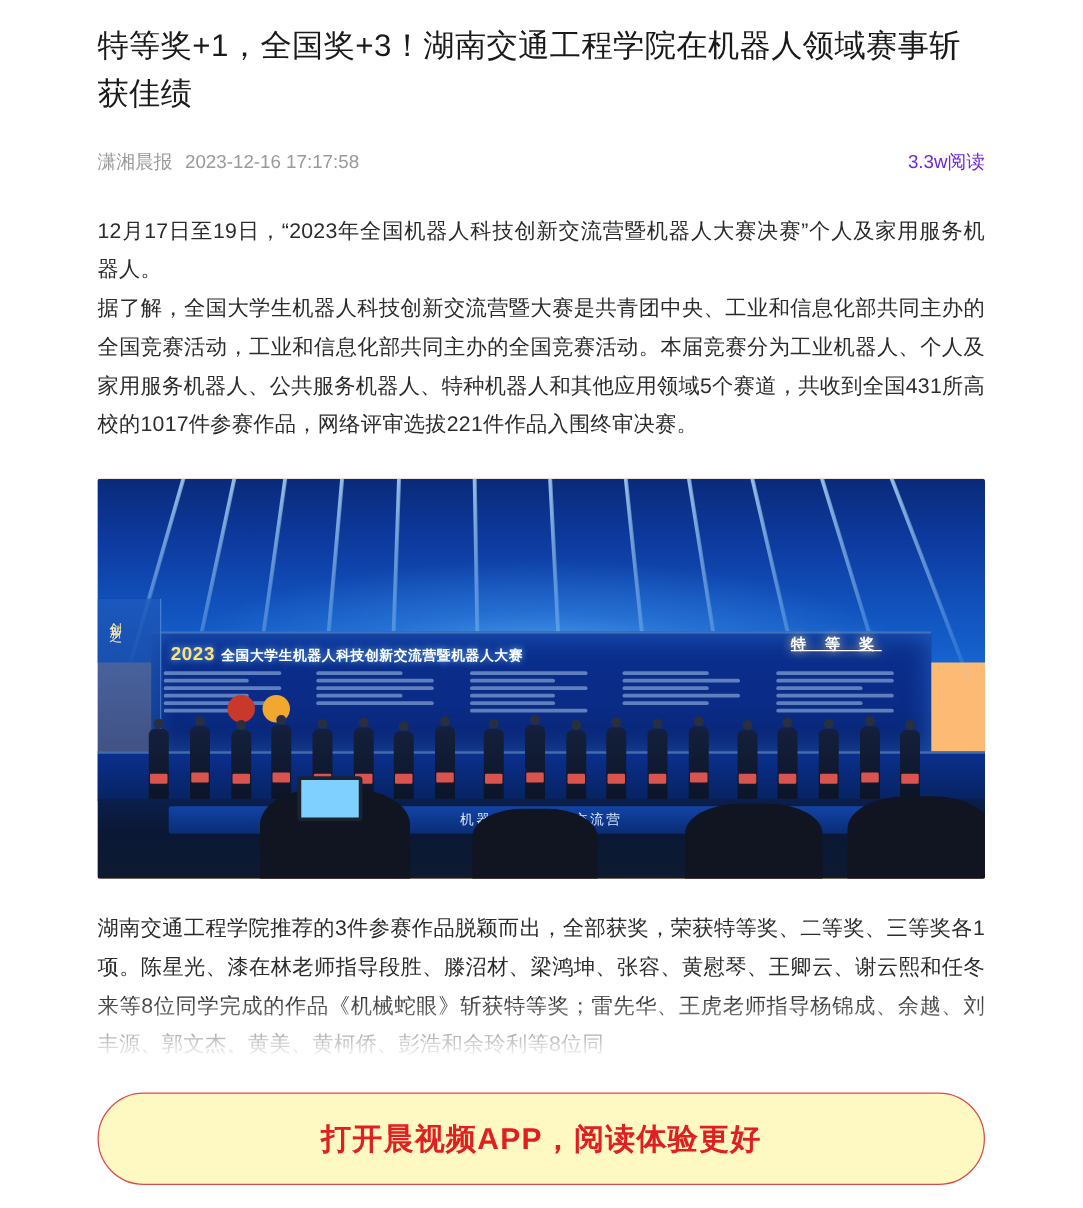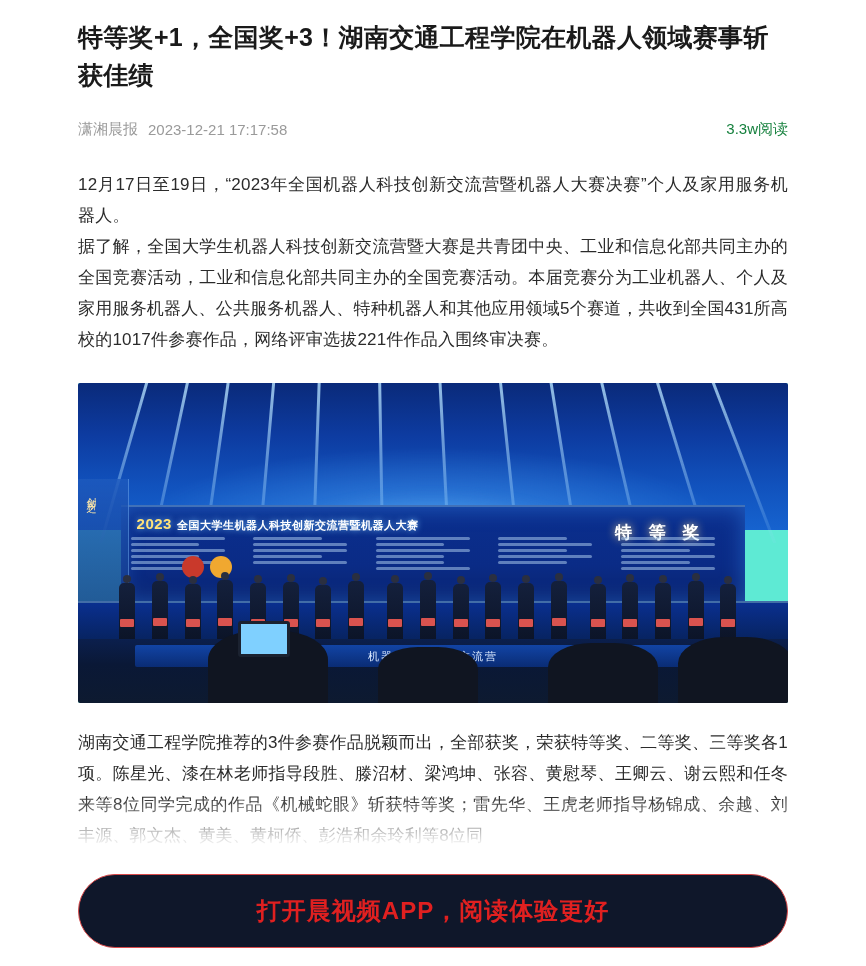--- a/index.html
+++ b/index.html
@@ -15,21 +15,21 @@
     color: #222222;
     overflow: hidden;
   }
   .article {
     padding: 18px 78px 0 78px;
     box-sizing: border-box;
   }
   .headline {
     font-size: 25px;
     line-height: 38px;
-    font-weight: bold;
+    font-weight: normal;
     color: #1a1a1a;
     letter-spacing: 0.3px;
     margin: 0 0 26px 0;
   }
   .meta-row {
     display: flex;
     align-items: center;
     justify-content: space-between;
     margin-bottom: 30px;
     gap: 27px;
@@ -38,40 +38,40 @@
     display: flex;
     align-items: center;
     gap: 10px;
     font-size: 15px;
     color: #9a9a9a;
   }
   .meta-source { color: #9a9a9a; }
   .meta-time { color: #9a9a9a; }
   .meta-right {
     font-size: 15px;
-    color: #15803d;
+    color: #6d28d9;
   }
   .body-text {
     font-size: 17px;
     line-height: 31px;
     color: #2b2b2b;
     letter-spacing: 0.2px;
   }
   .body-text p {
     margin: 0;
     text-align: justify;
   }
   .figure {
     margin: 28px 0 24px 0;
     width: 710px;
     height: 320px;
     position: relative;
     overflow: hidden;
     border-radius: 2px;
-    background: #5eead4;
+    background: #fdba74;
   }
   
   .ph-sky {
     position: absolute; left: 0; top: 0; right: 0; height: 46%;
     background:
       radial-gradient(ellipse 60% 80% at 50% 100%, rgba(90,180,255,0.55), rgba(12,40,110,0) 70%),
       linear-gradient(180deg, #0a2a7a 0%, #0d3ba0 35%, #1152bd 70%, #1663cf 100%);
   }
   .ph-beams { position: absolute; left:0; top:0; right:0; height: 50%; overflow: hidden;}
   .ph-beam {
@@ -99,25 +99,26 @@
   }
   .ph-screen-title {
     position: absolute; left: 16px; top: 8px;
     font-size: 11px; font-weight: bold; color: #ffffff;
     letter-spacing: 0.5px;
     text-shadow: 0 0 6px rgba(120,200,255,0.9);
     white-space: nowrap;
   }
   .ph-screen-title .yr { color:#ffe27a; font-size: 15px; margin-right:5px;}
   .ph-award {
-    position: absolute; right: 40px; top: 14px;
-    font-size: 17px; font-weight: bold; color: #ffffff;
+    position: absolute; right: 40px; top: 0;
+    font-size: 12px; font-weight: bold; color: #ffffff;
     letter-spacing: 6px;
     text-shadow: 0 0 8px rgba(255,230,150,0.9);
     white-space: nowrap;
+    text-decoration: underline;
   }
   .ph-cols { position:absolute; left: 10px; top: 30px; right: 10px; bottom: 4px; display:flex; gap:8px;}
   .ph-col { flex: 1; display:flex; flex-direction:column; gap:3px; }
   .ph-line { height: 3px; background: rgba(200,230,255,0.45); border-radius: 2px;}
   .ph-line.s { width: 60%; }
   .ph-line.m { width: 82%; }
   .ph-stage {
     position: absolute; left: 0; right: 0; top: 68%; height: 12%;
     background: linear-gradient(180deg, #0a2f8f, #07235f);
     border-top: 2px solid rgba(140,200,255,0.45);
@@ -180,21 +181,21 @@
     position: absolute;
     left: 78px;
     right: 78px;
     bottom: 18px;
     height: 74px;
     border: 1.5px solid #d94a4a;
     border-radius: 40px;
     display: flex;
     align-items: center;
     justify-content: center;
-    background: #0f172a;
+    background: #fef9c3;
     box-sizing: border-box;
   }
   .app-banner-text {
     color: #e02020;
     font-size: 24px;
     font-weight: bold;
     letter-spacing: 1px;
   }
   .fade-mask {
     position: absolute;
@@ -208,21 +209,21 @@
 </head>
 <body>
 
 <div class="article">
 
   <h1 class="headline">特等奖+1，全国奖+3！湖南交通工程学院在机器人领域赛事斩获佳绩</h1>
 
   <div class="meta-row">
     <div class="meta-left">
       <span class="meta-source">潇湘晨报</span>
-      <span class="meta-time">2023-12-21 17:17:58</span>
+      <span class="meta-time">2023-12-16 17:17:58</span>
     </div>
     <div class="meta-right">3.3w阅读</div>
   </div>
 
   <div class="body-text">
     <p>12月17日至19日，“2023年全国机器人科技创新交流营暨机器人大赛决赛”个人及家用服务机器人。</p>
     <p>据了解，全国大学生机器人科技创新交流营暨大赛是共青团中央、工业和信息化部共同主办的全国竞赛活动，工业和信息化部共同主办的全国竞赛活动。本届竞赛分为工业机器人、个人及家用服务机器人、公共服务机器人、特种机器人和其他应用领域5个赛道，共收到全国431所高校的1017件参赛作品，网络评审选拔221件作品入围终审决赛。</p>
   </div>
 
   <div class="figure">

